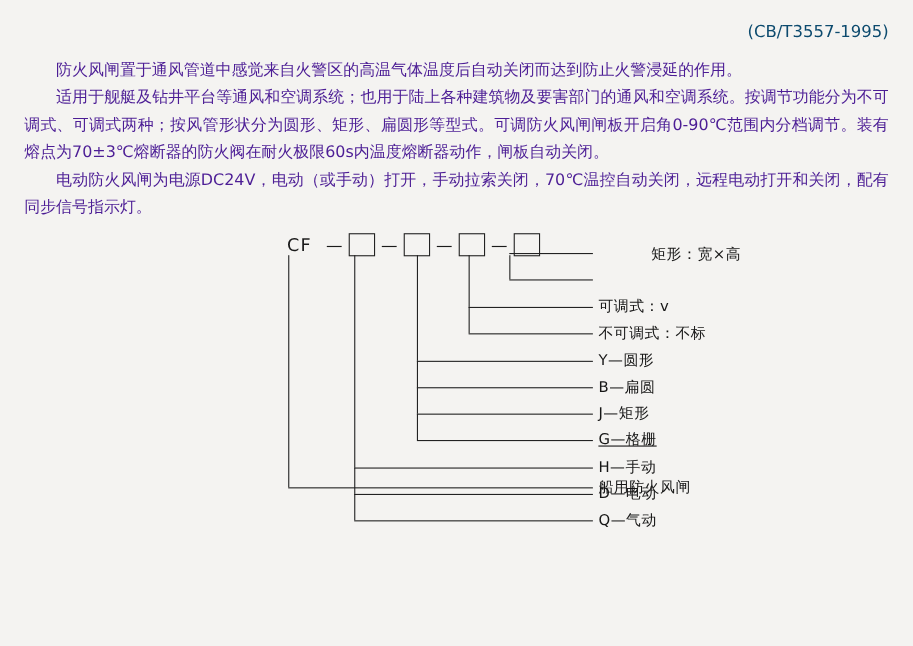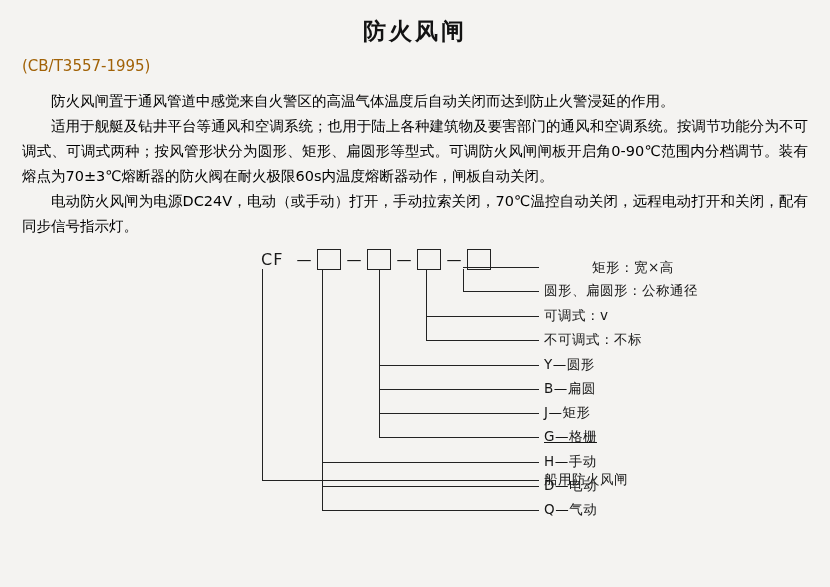--- a/index.html
+++ b/index.html
@@ -24,32 +24,32 @@
   }
   .title {
     text-align: center;
     font-size: 23px;
     font-weight: bold;
     letter-spacing: 3px;
     margin: 6px 0 0 0;
     color: #121212;
   }
   .subtitle {
-    text-align: left;
+    text-align: right;
     font-size: 15px;
     margin: 10px 0 0 0;
     letter-spacing: 0px;
-    color: #a16207;
+    color: #0c4a6e;
   }
   .body-text {
     margin-top: 14px;
     font-size: 14.5px;
     line-height: 25px;
     text-align: justify;
-    color: #000000;
+    color: #4c1d95;
   }
   .para {
     text-indent: 2em;
     margin: 0;
     padding: 0;
   }
 
   
   .diagram {
     position: relative;
@@ -100,21 +100,20 @@
     white-space: nowrap;
     color: #161616;
     letter-spacing: 0.5px;
   }
 </style>
 </head>
 <body>
 
 <div class="page">
 
-  <div class="title">防火风闸</div>
   <div class="subtitle">(CB/T3557-1995)</div>
 
   <div class="body-text">
     <p class="para">防火风闸置于通风管道中感觉来自火警区的高温气体温度后自动关闭而达到防止火警浸延的作用。</p>
     <p class="para">适用于舰艇及钻井平台等通风和空调系统；也用于陆上各种建筑物及要害部门的通风和空调系统。按调节功能分为不可调式、可调式两种；按风管形状分为圆形、矩形、扁圆形等型式。可调防火风闸闸板开启角0-90℃范围内分档调节。装有熔点为70±3℃熔断器的防火阀在耐火极限60s内温度熔断器动作，闸板自动关闭。</p>
     <p class="para">电动防火风闸为电源DC24V，电动（或手动）打开，手动拉索关闭，70℃温控自动关闭，远程电动打开和关闭，配有同步信号指示灯。</p>
   </div>
 
   <div class="diagram">
 
@@ -129,21 +128,20 @@
       <span class="dash">—</span>
       <span class="box"></span>
     </div>
 
     <div class="vline" style="left:441px; top:20px; height:22px;"></div>
     <div class="hline" style="left:441px; top:20px; width:0px;"></div>
     <div class="hline" style="left:441px; top:18px; width:76px;"></div>
     <div class="leader-label" style="left:522px; top:10px;margin-left:48px;">矩形：宽×高</div>
 
     <div class="hline" style="left:441px; top:42px; width:76px;"></div>
-    <div class="leader-label" style="left:522px; top:33px;">圆形、扁圆形：公称通径</div>
 
     <div class="vline" style="left:404px; top:20px; height:47px;"></div>
     <div class="hline" style="left:404px; top:67px; width:113px;"></div>
     <div class="leader-label" style="left:522px; top:58px;">可调式：v</div>
 
     <div class="vline" style="left:404px; top:67px; height:24px;"></div>
     <div class="hline" style="left:404px; top:91px; width:113px;"></div>
     <div class="leader-label" style="left:522px; top:82px;">不可调式：不标</div>
 
     <div class="vline" style="left:357px; top:20px; height:96px;"></div>

